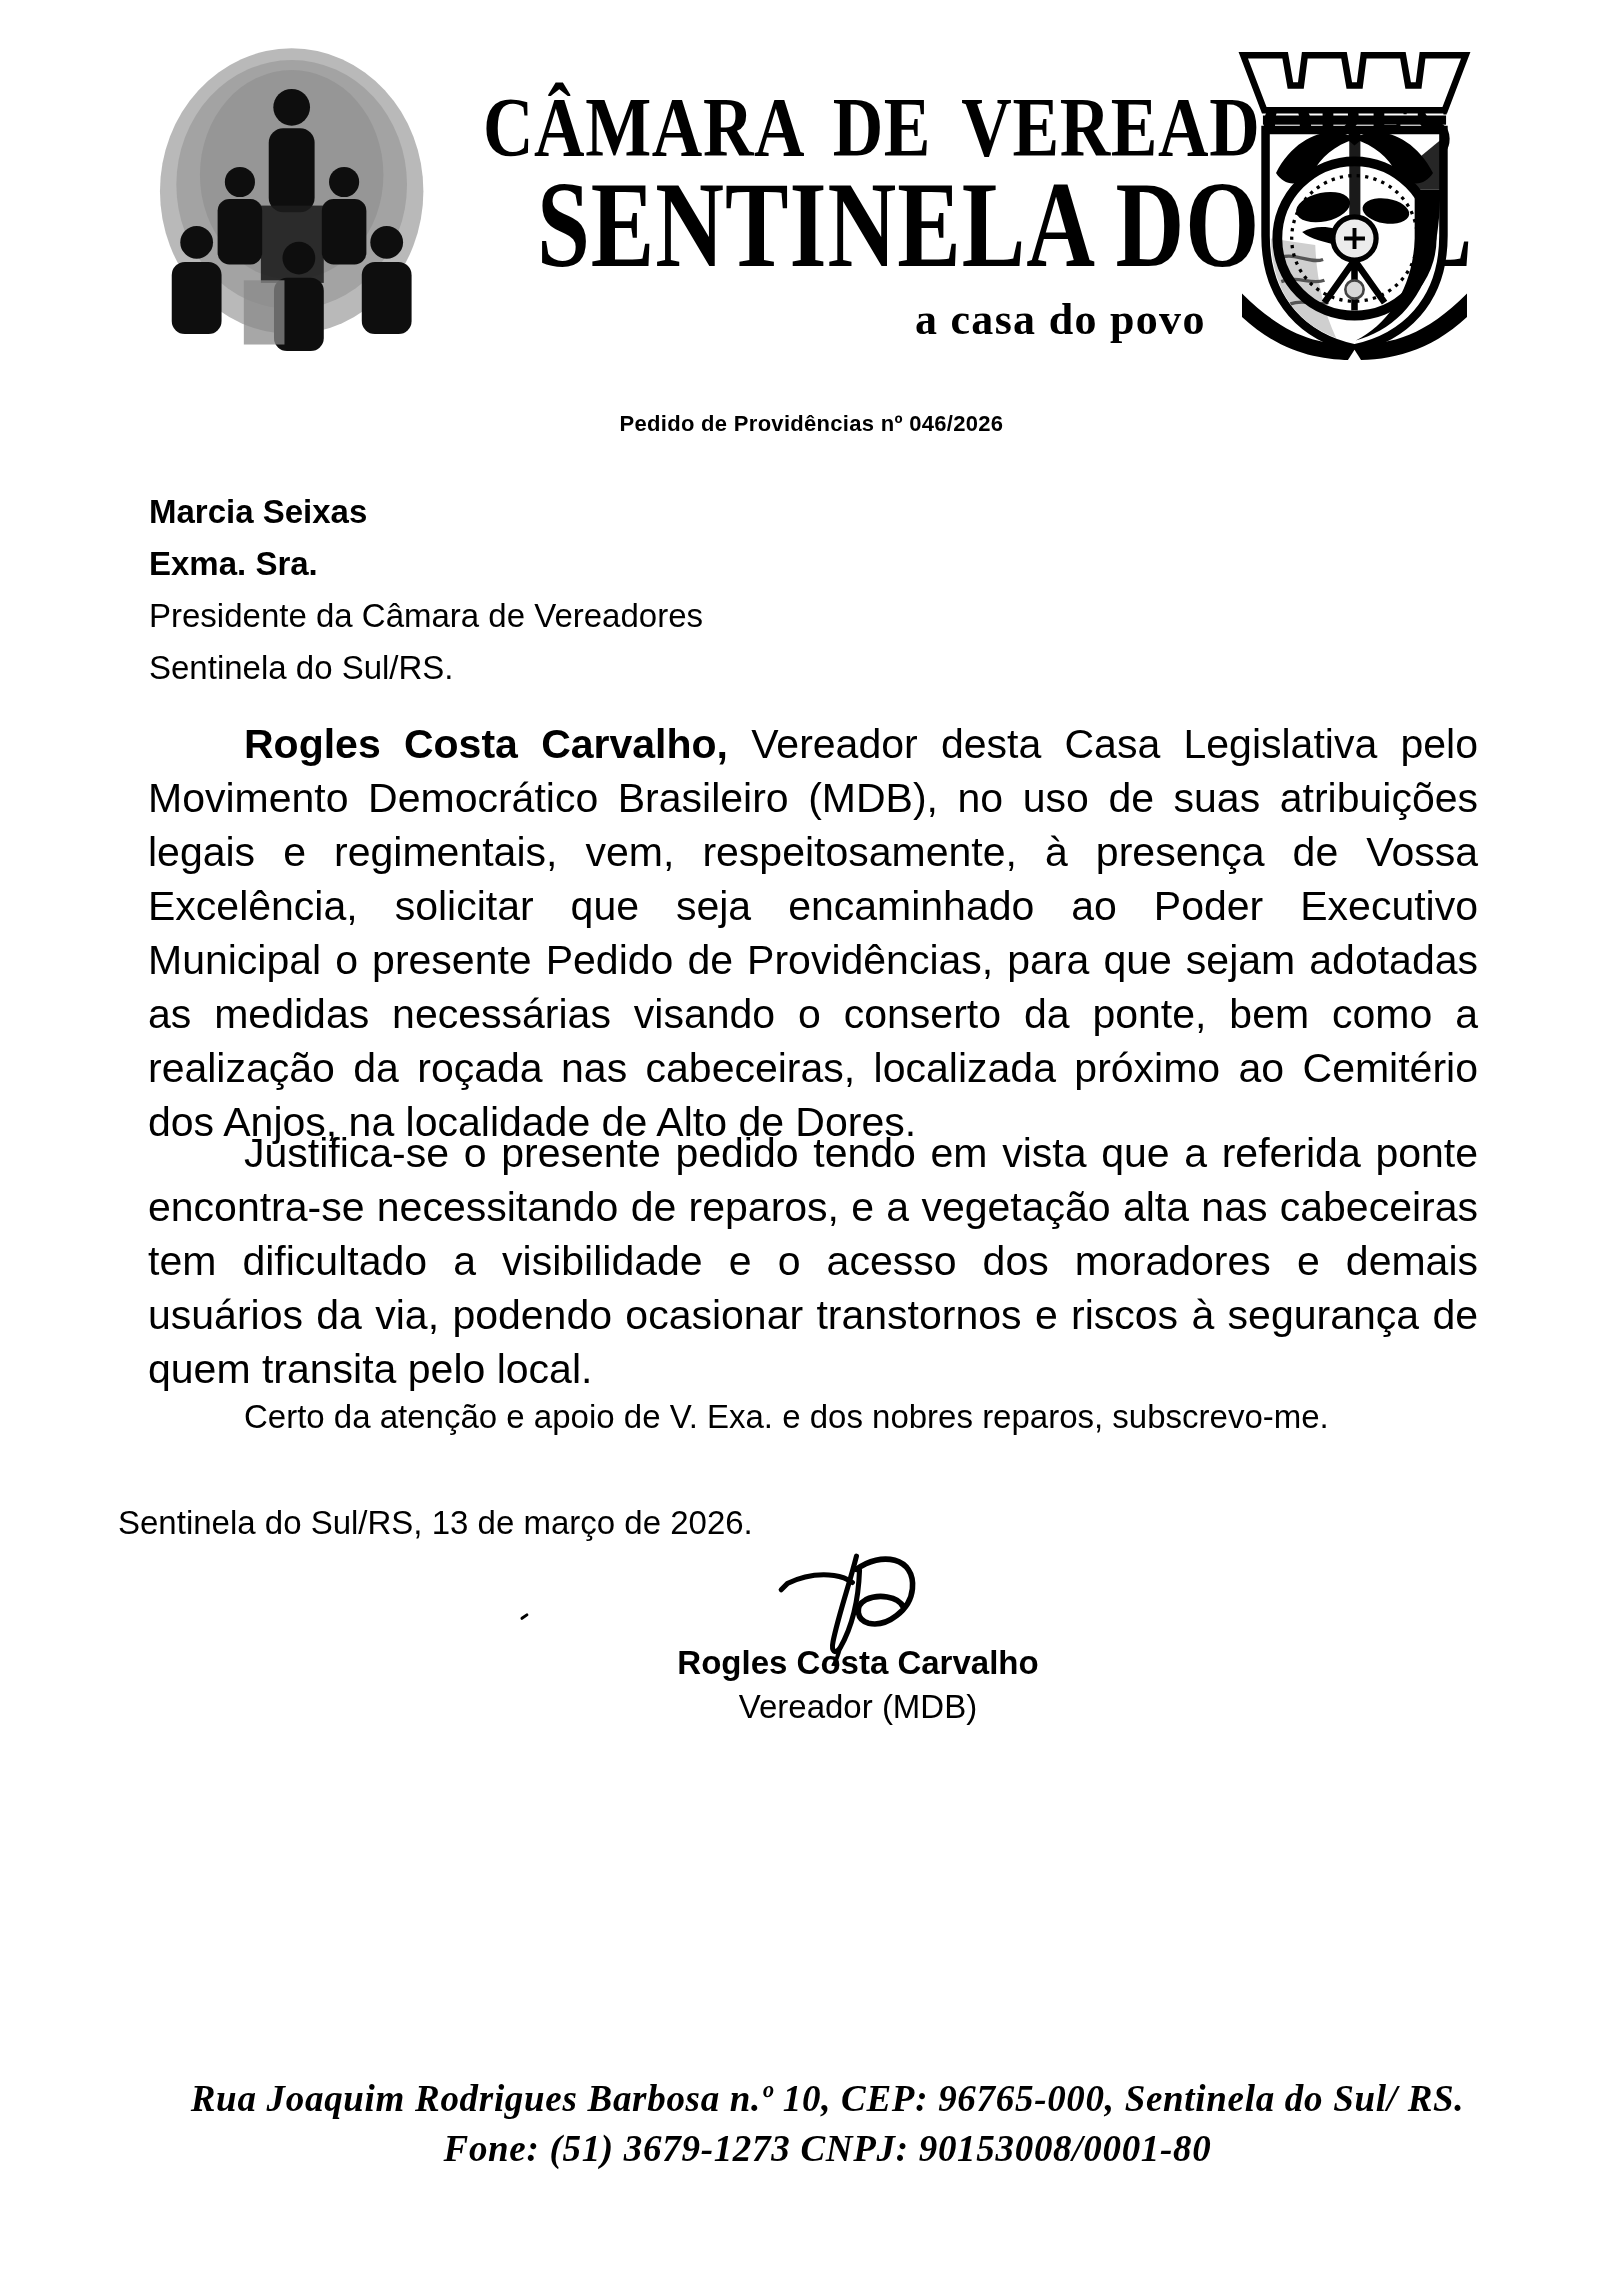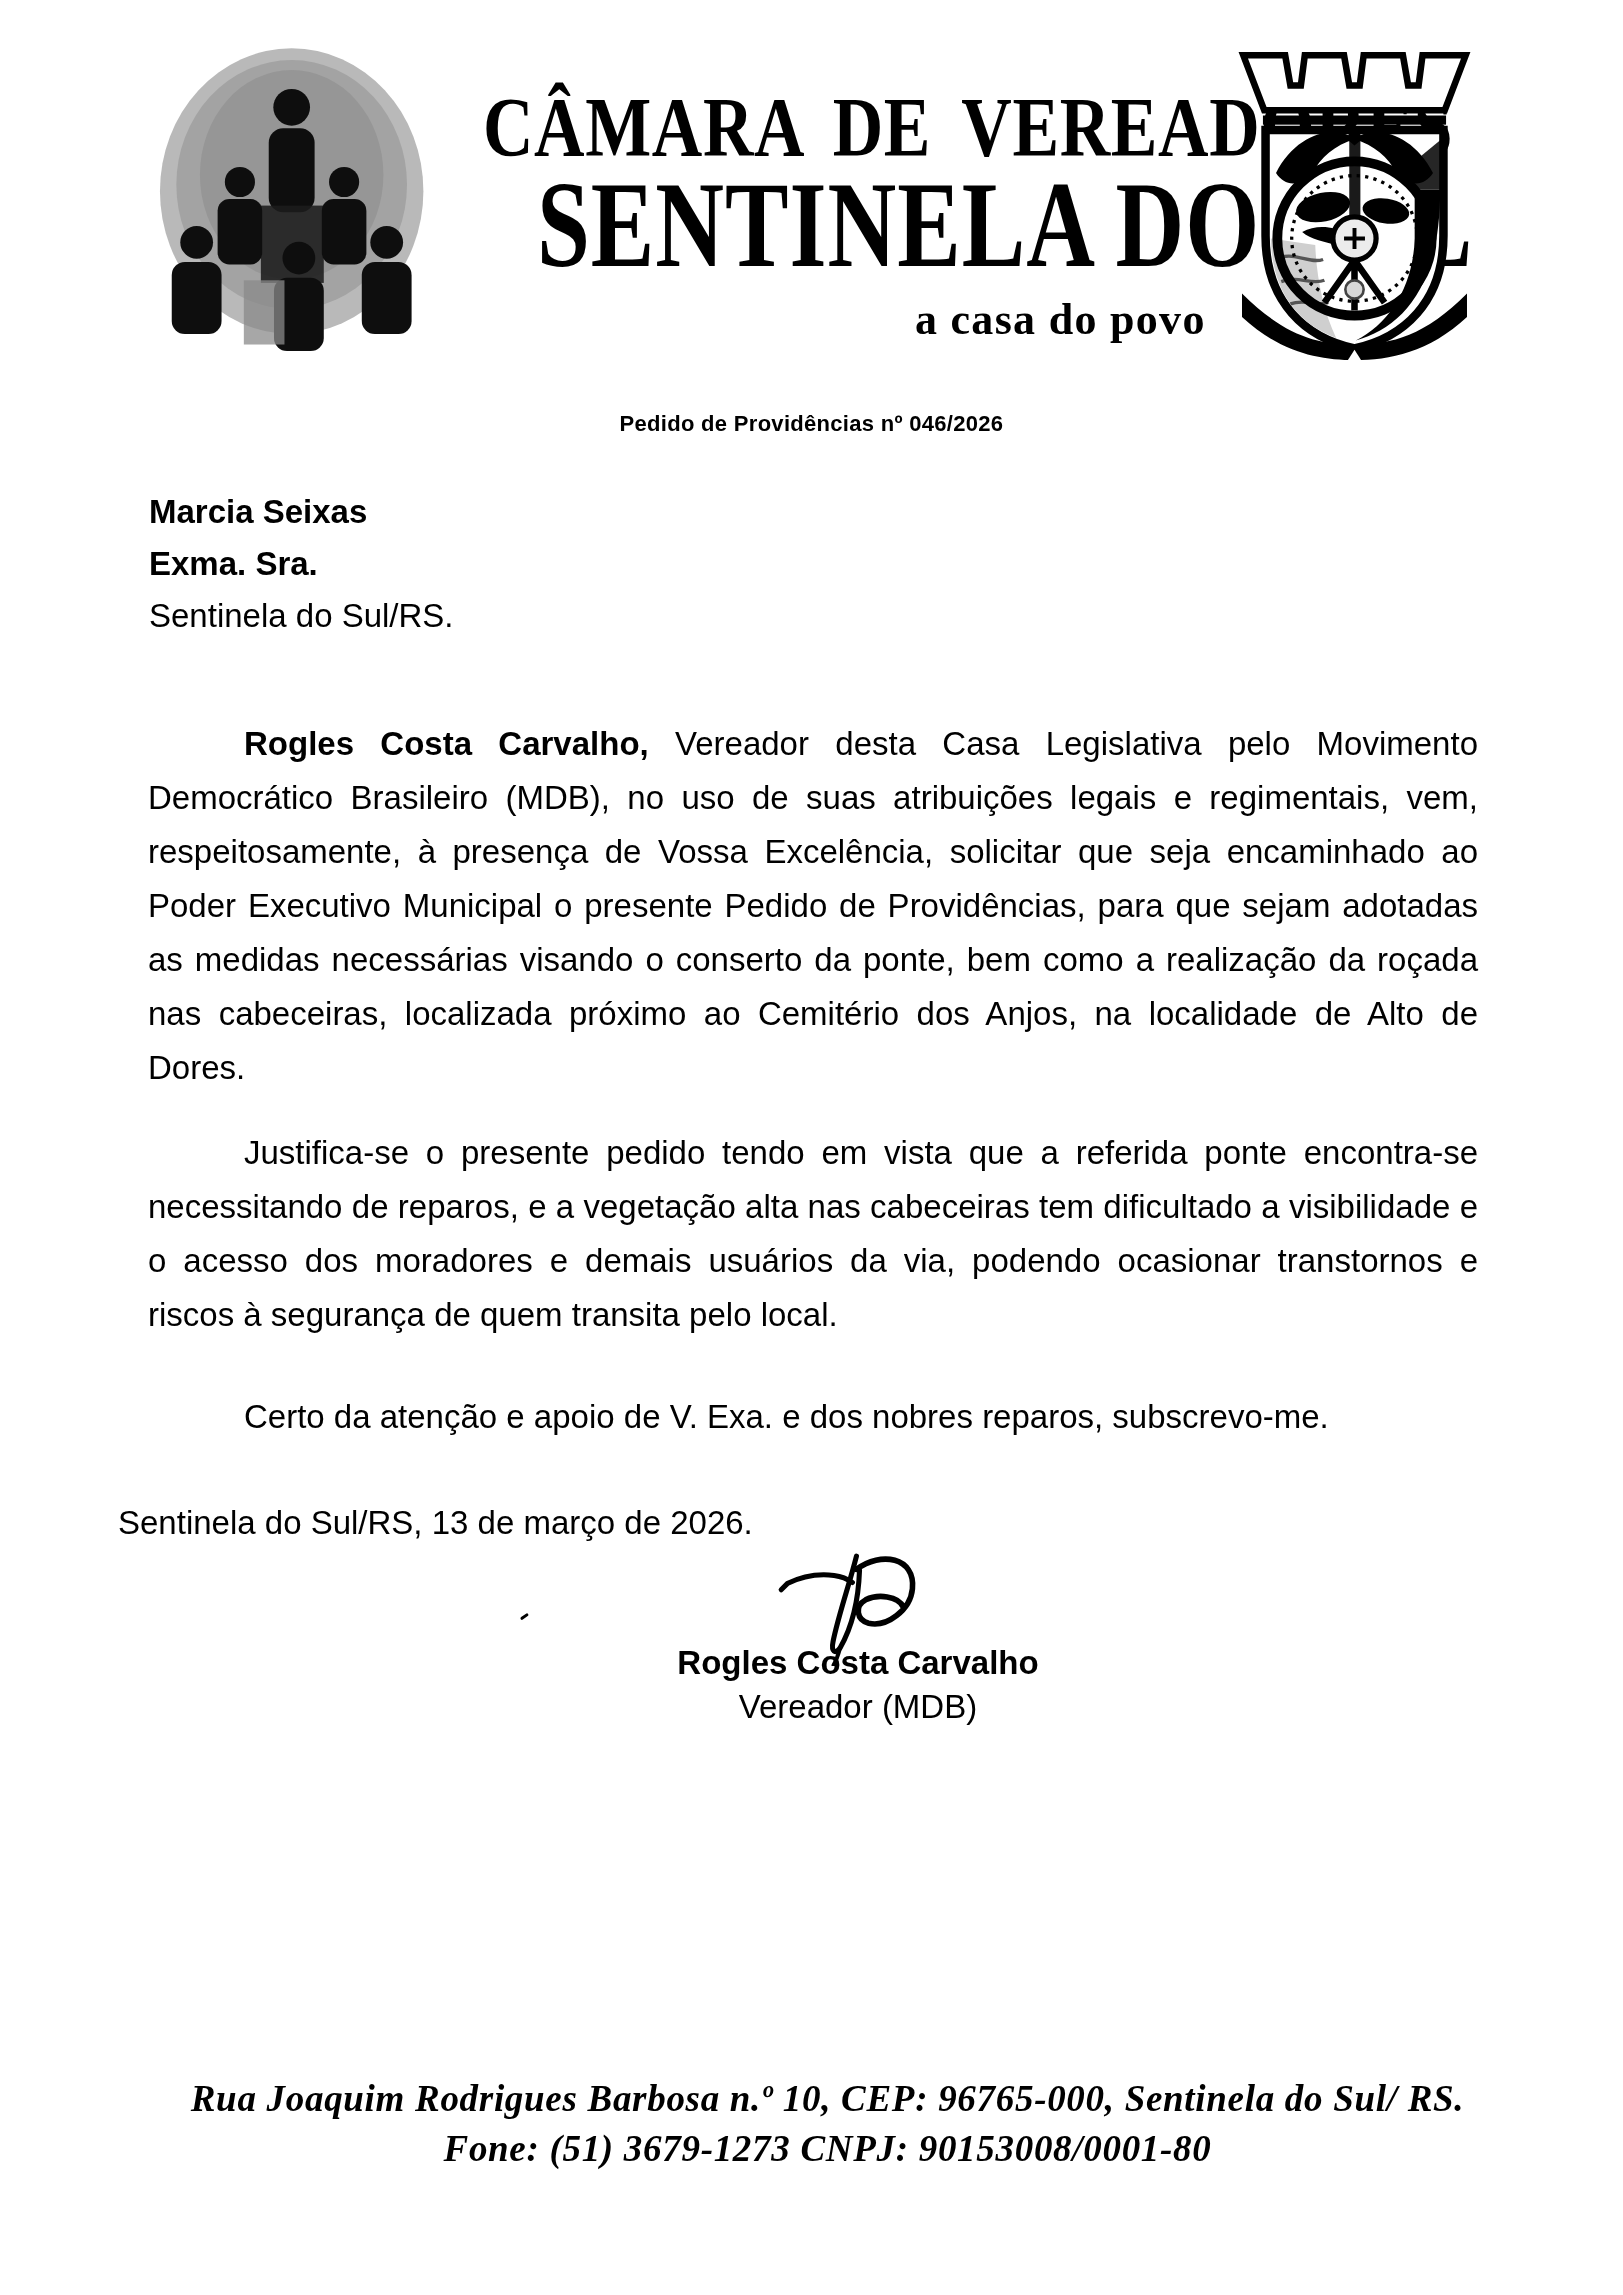--- a/index.html
+++ b/index.html
@@ -35,21 +35,21 @@
   }
   
   .title{
     position:absolute;left:0;width:100%;top:394px;
     text-align:center;font-size:22px;font-weight:bold;letter-spacing:0.3px;margin-top:17px;
   }
   .addressee{position:absolute;left:149px;top:486px;font-size:33px;line-height:52px;}
   .addressee .b{font-weight:bold;}
   .para{
     position:absolute;left:148px;width:1330px;margin:0;
-    font-size:33px;line-height:54px;
+    font-size:41px;line-height:54px;
     text-align:justify;text-indent:96px;
   }
   .p1{top:717px;}
   .p2{top:1126px;}
   .closing{
     position:absolute;left:148px;width:1330px;margin:0;top:1398px;
     font-size:33px;text-indent:96px;
   }
   .dateline{
     position:absolute;left:0;width:100%;top:1504px;margin:0;
@@ -154,20 +154,21 @@
         <path d="M188,486 L208,486 L198,470 Z" fill="#ffffff"></path>
       </svg>
     </div>
   </header>
 
   <div class="title">Pedido de Providências nº 046/2026</div>
 
   <div class="addressee">
     <div class="b">Marcia Seixas</div>
     <div class="b">Exma. Sra.</div>
+    <div>Presidente da Câmara de Vereadores</div>
     <div>Sentinela do Sul/RS.</div>
   </div>
 
   <p class="para p1"><span style="font-weight:bold">Rogles Costa Carvalho,</span><span> Vereador desta Casa Legislativa pelo Movimento Democrático Brasileiro (MDB), no uso de suas atribuições legais e regimentais, vem, respeitosamente, à presença de Vossa Excelência, solicitar que seja encaminhado ao Poder Executivo Municipal o presente Pedido de Providências, para que sejam adotadas as medidas necessárias visando o conserto da ponte, bem como a realização da roçada nas cabeceiras, localizada próximo ao Cemitério dos Anjos, na localidade de Alto de Dores.</span></p>
 
   <p class="para p2">Justifica-se o presente pedido tendo em vista que a referida ponte encontra-se necessitando de reparos, e a vegetação alta nas cabeceiras tem dificultado a visibilidade e o acesso dos moradores e demais usuários da via, podendo ocasionar transtornos e riscos à segurança de quem transita pelo local.</p>
 
   <p class="closing">Certo da atenção e apoio de V. Exa. e dos nobres reparos, subscrevo-me.</p>
 
   <div class="dateline">Sentinela do Sul/RS, 13 de março de 2026.</div>

